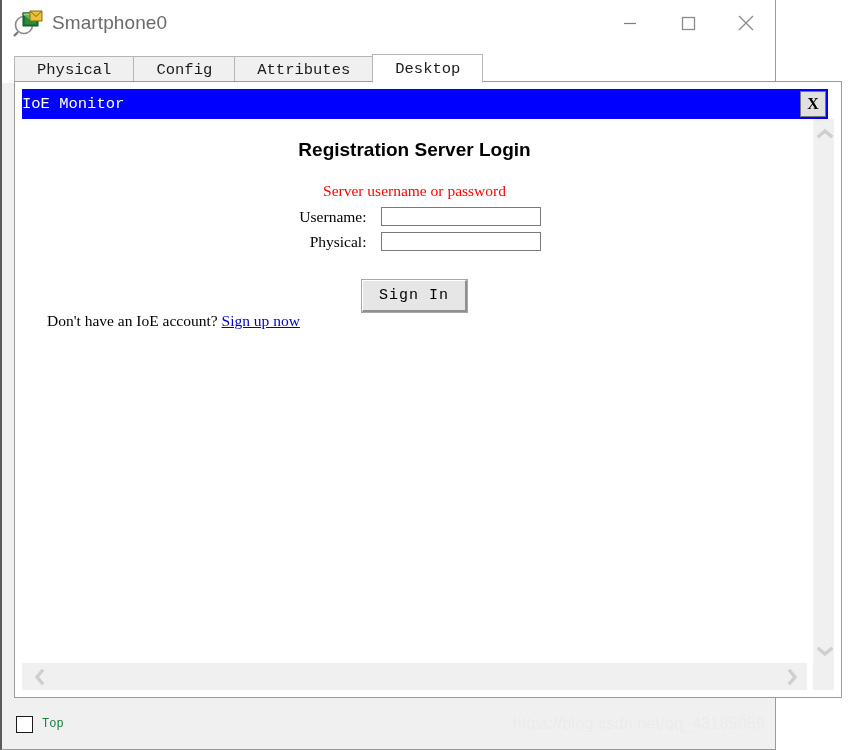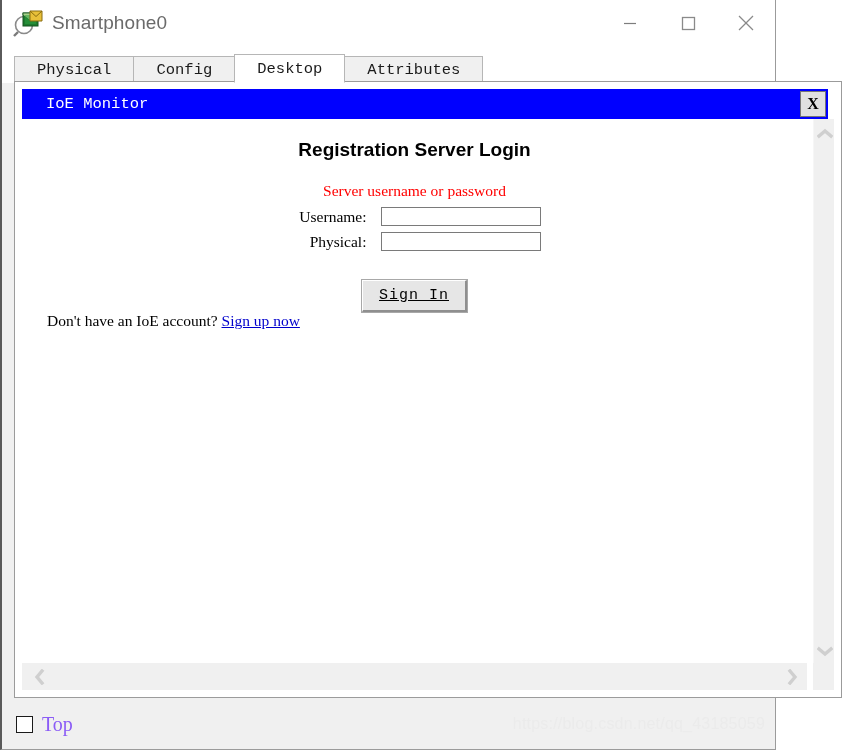--- a/index.html
+++ b/index.html
@@ -105,21 +105,21 @@
     left: 7px; top: 7px;
     width: 806px; height: 30px;
     background: #0000ff;
     display: flex;
     align-items: center;
   }
   .ioebar-title {
     font-family: "Liberation Mono", "DejaVu Sans Mono", monospace;
     font-size: 15.5px;
     color: #ffffff;
-    padding-left: 24px;
+    padding-left: 0;
     white-space: nowrap;
   }
   .ioebar-close {
     margin-left: auto;
     width: 26px; height: 26px;
     margin-right: 2px;
     background: #e0e0e0;
     border: 1px solid #767676;
     display: flex;
     align-items: center;
@@ -195,21 +195,20 @@
     color: #000000;
     background: #e6e6e6;
     border-top: 1px solid #ffffff;
     border-left: 1px solid #ffffff;
     border-right: 2px solid #8f8f8f;
     border-bottom: 2px solid #8f8f8f;
     outline: 1px solid #a8a8a8;
     padding: 6px 16px;
     letter-spacing: 1px;
     cursor: default;
-    text-decoration: underline;
   }
 
   .signup-line {
     font-family: "Liberation Serif", "DejaVu Serif", serif;
     font-size: 15.5px;
     color: #000000;
     margin-left: 25px;
   }
   .signup-link {
     color: #0000cc;
@@ -263,23 +262,23 @@
     align-items: center;
     margin-left: 14px;
   }
   .chk-box {
     width: 17px; height: 17px;
     border: 1px solid #1b1b1b;
     background: #ffffff;
     margin-right: 9px;
   }
   .chk-label {
-    font-family: Liberation Serif, serif;
-    font-size: 20px;
-    color: #8b5cf6;
+    font-family: Liberation Mono, monospace;
+    font-size: 12px;
+    color: #15803d;
   }
   .watermark {
     margin-left: auto;
     margin-right: 10px;
     font-family: "Liberation Sans", sans-serif;
     font-size: 16px;
     color: #ebebeb;
     letter-spacing: 0.2px;
     white-space: nowrap;
   }
@@ -318,22 +317,22 @@
           <line x1="4" y1="4" x2="18" y2="18" stroke="#8a8a8a" stroke-width="1.3"></line>
           <line x1="18" y1="4" x2="4" y2="18" stroke="#8a8a8a" stroke-width="1.3"></line>
         </svg>
       </div>
     </div>
   </div>
 
   <div class="tabstrip">
     <div class="tab">Physical</div>
     <div class="tab">Config</div>
+    <div class="tab">Attributes</div>
     <div class="tab active">Desktop</div>
-    <div class="tab">Attributes</div>
   </div>
 
   <div class="panel">
 
     <div class="ioebar">
       <div class="ioebar-title">IoE Monitor</div>
       <div class="ioebar-close">X</div>
     </div>
 
     <div class="viewport">

